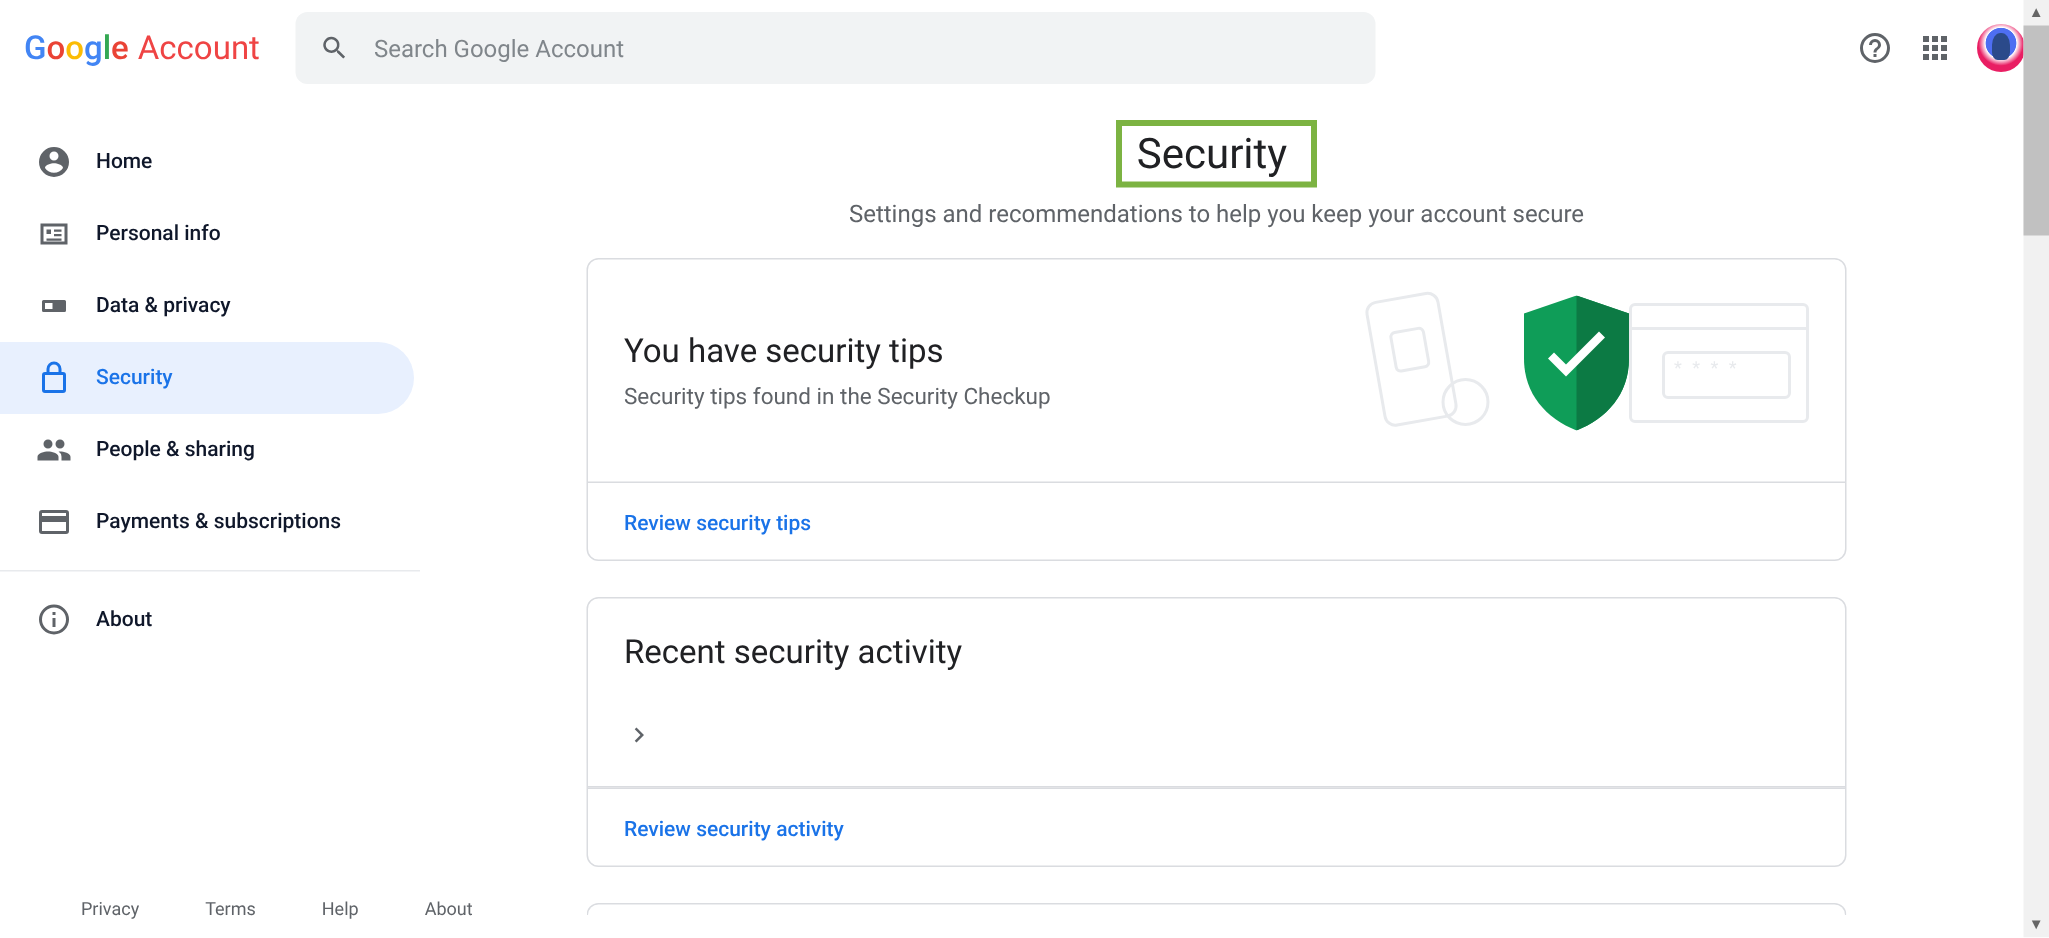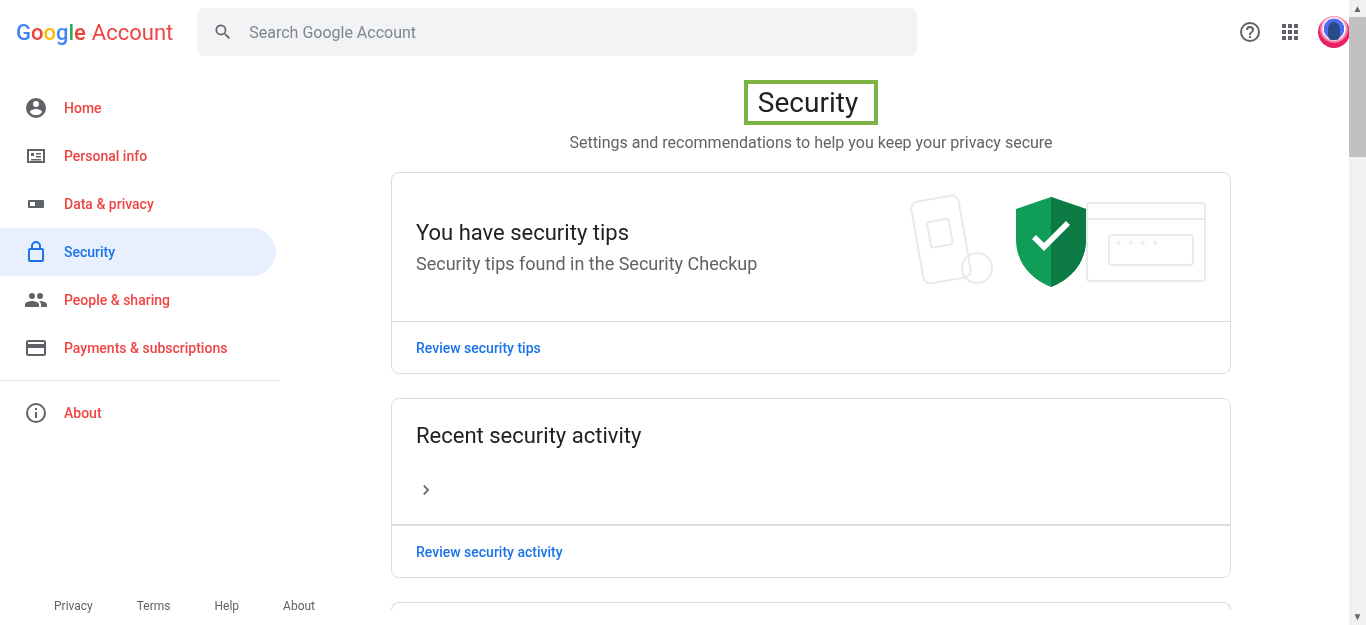--- a/index.html
+++ b/index.html
@@ -24,41 +24,41 @@
     .header-spacer { flex: 1; }
     .header-icon { width: 40px; height: 40px; display: flex; align-items: center; justify-content: center; border-radius: 50%; cursor: pointer; }
     .header-icon svg { width: 24px; height: 24px; fill: #5f6368; }
     .avatar { width: 32px; height: 32px; border-radius: 50%; background: radial-gradient(circle at 50% 40%, #4e6ef2 0%, #4e6ef2 40%, #fff 42%, #e91e63 60%, #e91e63 100%); margin-left: 8px; cursor: pointer; position: relative; overflow: hidden; }
     .avatar::after { content: ''; position: absolute; top: 20%; left: 30%; width: 40%; height: 55%; background: #2b4a8a; border-radius: 45% 45% 30% 30%; }
 
     
     .sidebar { position: absolute; left: 0; top: 64px; width: 280px; bottom: 48px; padding-top: 20px; }
     .nav-item { height: 48px; display: flex; align-items: center; padding-left: 24px; border-radius: 0 24px 24px 0; cursor: pointer; margin-right: 4px; }
     .nav-item svg { width: 24px; height: 24px; fill: #5f6368; margin-right: 16px; }
-    .nav-item span { font-size: 14px; color: #ef4444; font-weight: 500; }
+    .nav-item span { font-size: 14px; color: #0f172a; font-weight: 500; }
     .nav-item.active { background: #e8f0fe; }
     .nav-item.active svg { fill: #1a73e8; }
     .nav-item.active span { color: #1a73e8; }
     .nav-divider { height: 1px; background: #e8eaed; margin: 8px 0; width: 280px; }
 
     
     .footer-links { position: absolute; bottom: 12px; left: 30px; display: flex; gap: 20px; }
     .footer-links a { font-size: 12px; color: #5f6368; text-decoration: none; cursor: pointer; margin-left: 24px; }
 
     
     .main { position: absolute; left: 280px; right: 24px; top: 64px; bottom: 0; overflow-y: auto; }
     .page-header { text-align: center; padding-top: 16px; padding-bottom: 20px; }
     .page-title-box { display: inline-block; border: 4px solid #7cb342; padding: 2px 16px 2px 10px; }
     .page-title { font-size: 28px; color: #202124; font-weight: 400; }
     .page-subtitle { font-size: 16px; color: #5f6368; margin-top: 8px; }
     
     .card { width: 840px; margin: 0 auto 24px; border: 1px solid #dadce0; border-radius: 8px; }
     .card-body { padding: 24px; display: flex; justify-content: space-between; align-items: center; }
     .card-title { font-size: 22px; color: #202124; margin-bottom: 8px; }
-    .card-subtitle { font-size: 18px; color: #5f6368; }
+    .card-subtitle { font-size: 15px; color: #5f6368; }
     .card-action { border-top: 1px solid #dadce0; padding: 16px 24px; }
     .card-link { color: #1a73e8; font-size: 14px; font-weight: 500; cursor: pointer; }
     
     .security-illustration { width: 300px; height: 100px; position: relative; }
     .illus-phone { position: absolute; left: 10px; top: 0; width: 50px; height: 85px; border: 2px solid #e8eaed; border-radius: 8px; transform: rotate(-10deg); }
     .illus-phone::after { content: ''; position: absolute; top: 20px; left: 50%; transform: translateX(-50%); width: 20px; height: 24px; border: 2px solid #e8eaed; border-radius: 4px; }
     .illus-bell { position: absolute; left: 55px; top: 55px; width: 32px; height: 32px; border: 2px solid #e8eaed; border-radius: 50%; }
     .illus-shield { position: absolute; left: 110px; top: 0; }
     .illus-window { position: absolute; left: 180px; top: 5px; width: 120px; height: 80px; border: 2px solid #e8eaed; border-radius: 4px; }
     .illus-window::before { content: ''; position: absolute; top: 0; left: 0; right: 0; height: 14px; border-bottom: 2px solid #e8eaed; }
@@ -166,21 +166,21 @@
   <a>Terms</a>
   <a>Help</a>
   <a>About</a>
 </div>
 
 <div class="main">
   <div class="page-header">
     <div class="page-title-box">
       <h1 class="page-title">Security</h1>
     </div>
-    <p class="page-subtitle">Settings and recommendations to help you keep your privacy secure</p>
+    <p class="page-subtitle">Settings and recommendations to help you keep your account secure</p>
   </div>
 
   <div class="card">
     <div class="card-body">
       <div>
         <div class="card-title">You have security tips</div>
         <div class="card-subtitle">Security tips found in the Security Checkup</div>
       </div>
       <div class="security-illustration">
         <div class="illus-phone"></div>

